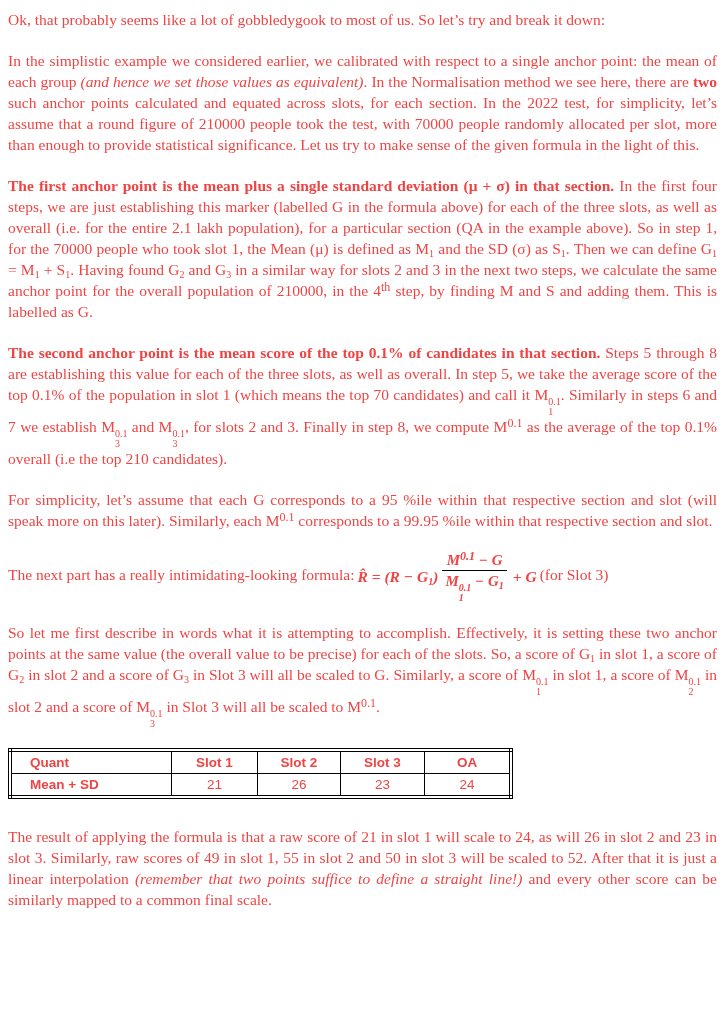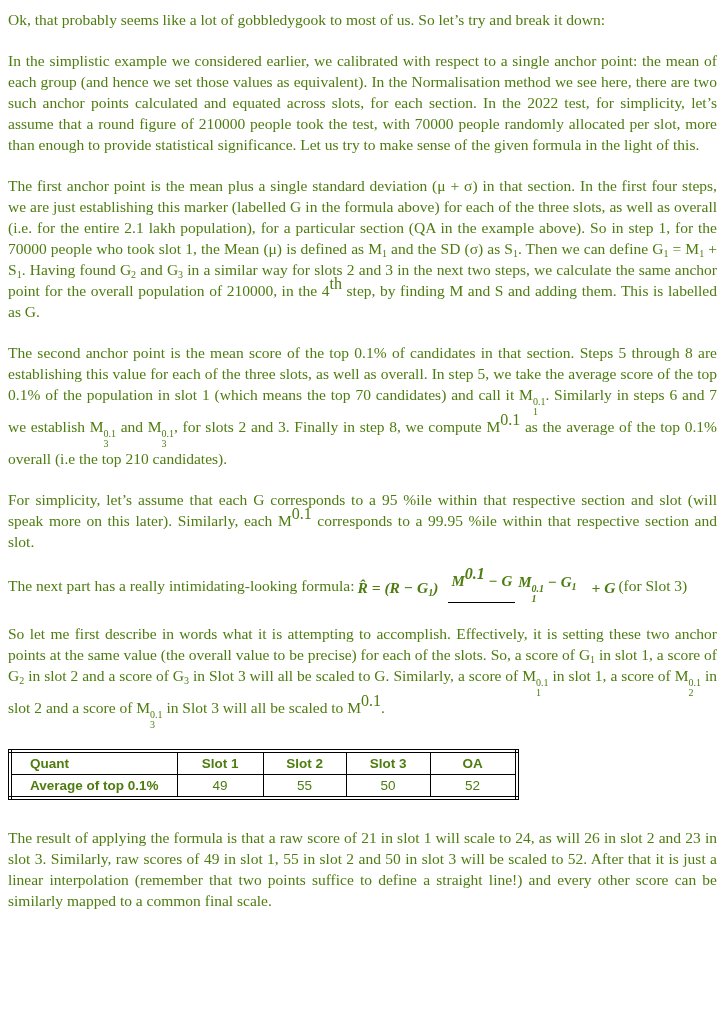--- a/index.html
+++ b/index.html
@@ -6,34 +6,34 @@
     margin: 0;
     padding: 0;
     background: #ffffff;
   }
   .page {
     width: 724px;
     height: 1023px;
     box-sizing: border-box;
     padding: 9px 7px 0 8px;
     background: #ffffff;
-    color: #4d7c0f;
+    color: #ef4444;
     font-family: "Liberation Serif", serif;
     font-size: 15.5px;
     line-height: 21px;
     overflow: hidden;
   }
   .para {
     margin: 0 0 20px 0;
     text-align: justify;
   }
-  .b { font-weight: normal; }
-  .i { }
+  .b { font-weight: bold; }
+  .i { font-style: italic; }
   sup {
-    font-size: 16px;
+    font-size: 12px;
     line-height: 0;
     vertical-align: baseline;
     position: relative;
     top: -0.45em;
   }
   sub {
     font-size: 10px;
     line-height: 0;
     vertical-align: baseline;
     position: relative;
@@ -52,21 +52,23 @@
     display: inline-flex;
     align-items: center;
     vertical-align: middle;
     font-weight: bold;
     font-style: italic;
     margin: 0 3px;
     white-space: nowrap;
   }
   .formula .frac {
     display: inline-flex;
-    margin: 0 10px;
+    flex-direction: column;
+    text-align: center;
+    margin: 0 4px;
     line-height: 18px;
     font-size: 15px;
   }
   .formula .frac .num {
     border-bottom: 1.4px solid #000;
     padding: 0 3px 1px 3px;
   }
   .formula .frac .den {
     padding: 1px 3px 0 3px;
   }
@@ -154,24 +156,24 @@
       <tr>
           <th>Quant</th>
           <th>Slot 1</th>
           <th>Slot 2</th>
           <th>Slot 3</th>
           <th>OA</th>
         </tr>
     </thead>
     <tbody>
         <tr>
-          <td>Average of top 0.1%</td>
-          <td>49</td>
-          <td>55</td>
-          <td>50</td>
-          <td>52</td>
+          <td>Mean + SD</td>
+          <td>21</td>
+          <td>26</td>
+          <td>23</td>
+          <td>24</td>
         </tr>
       </tbody>
   </table>
 
   <p class="para"><span>The result of applying the formula is that a raw score of 21 in slot 1 will scale to 24, as will 26 in slot 2 and 23 in slot 3. Similarly, raw scores of 49 in slot 1, 55 in slot 2 and 50 in slot 3 will be scaled to 52. After that it is just a linear interpolation </span><span class="i">(remember that two points suffice to define a straight line!)</span><span> and every other score can be similarly mapped to a common final scale.</span></p>
 
 </div>
 
 </body></html>

